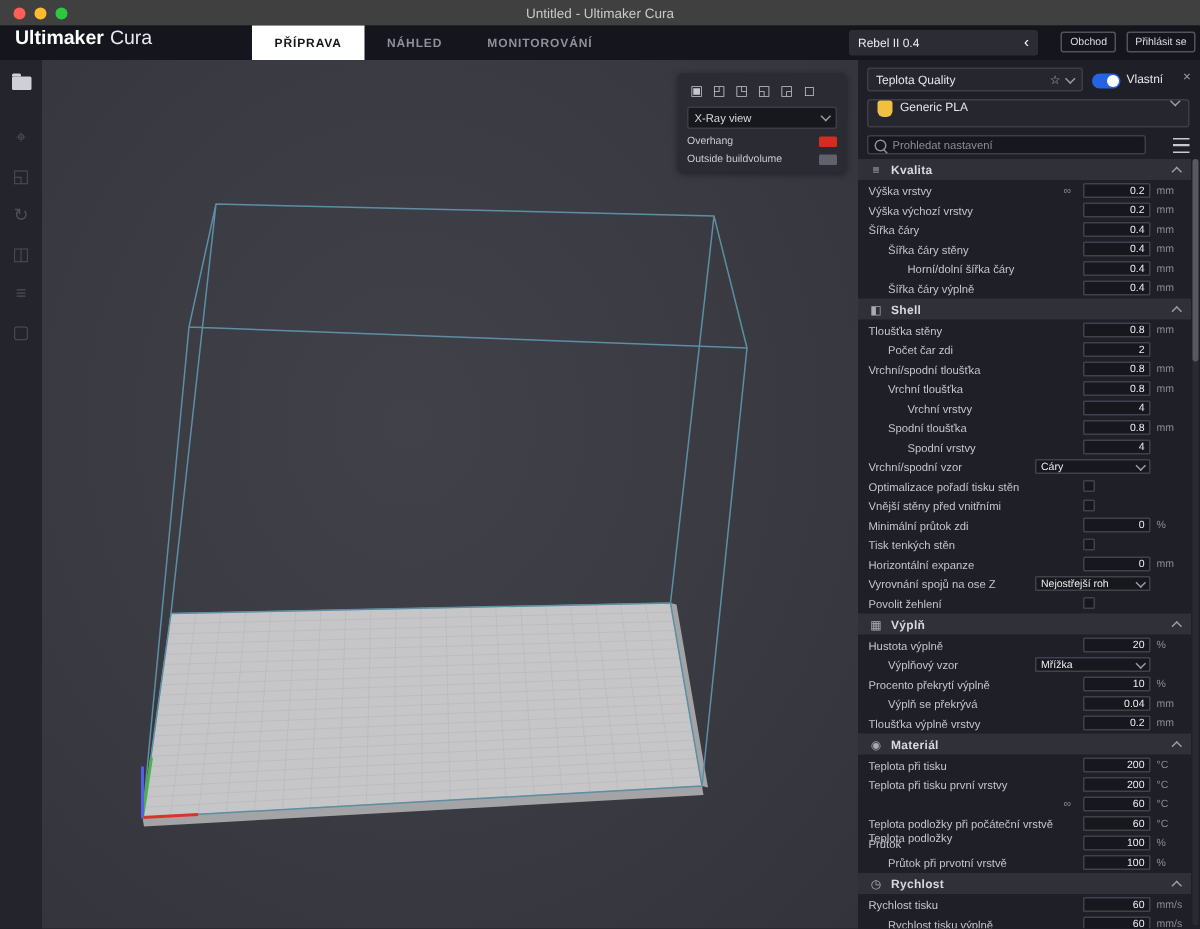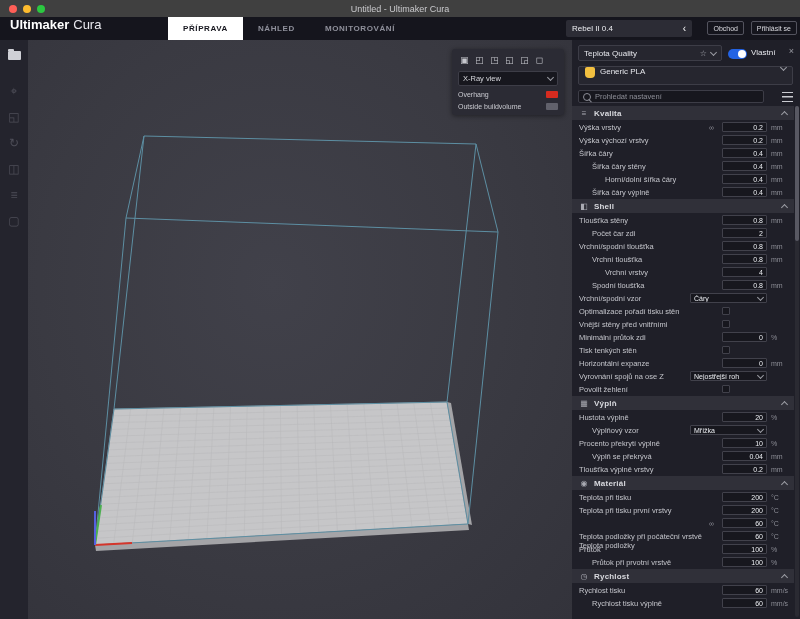--- a/index.html
+++ b/index.html
@@ -303,20 +303,24 @@
       <div class="row">
         <span class="rlabel" style="margin-left: 33px;">Vrchní vrstvy</span>
         <div class="valbox">4</div>
       </div>
       <div class="row">
         <span class="rlabel" style="margin-left: 20px;">Spodní tloušťka</span>
         <div class="valbox">0.8</div>
         <span class="unit">mm</span>
       </div>
       <div class="row">
+        <span class="rlabel" style="margin-left: 33px;">Spodní vrstvy</span>
+        <div class="valbox">4</div>
+      </div>
+      <div class="row">
         <span class="rlabel" style="margin-left: 7px;">Vrchní/spodní vzor</span>
         <div class="selbox">
           <span class="seltext">Čáry</span>
           <span class="chev down"></span>
         </div>
       </div>
       <div class="row">
         <span class="rlabel" style="margin-left: 7px;">Optimalizace pořadí tisku stěn</span>
         <span class="cbox"></span>
       </div>

